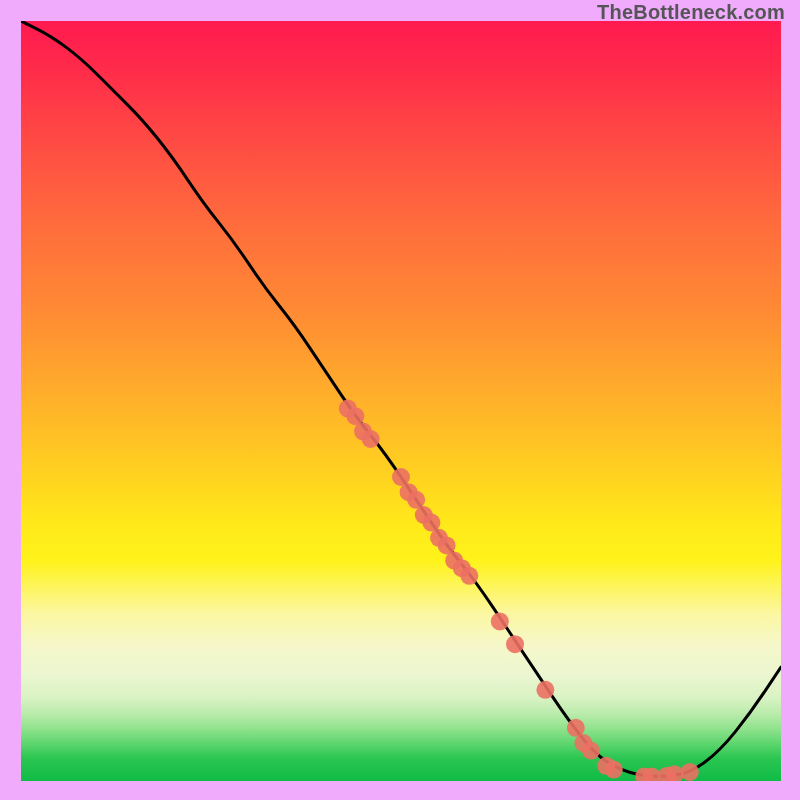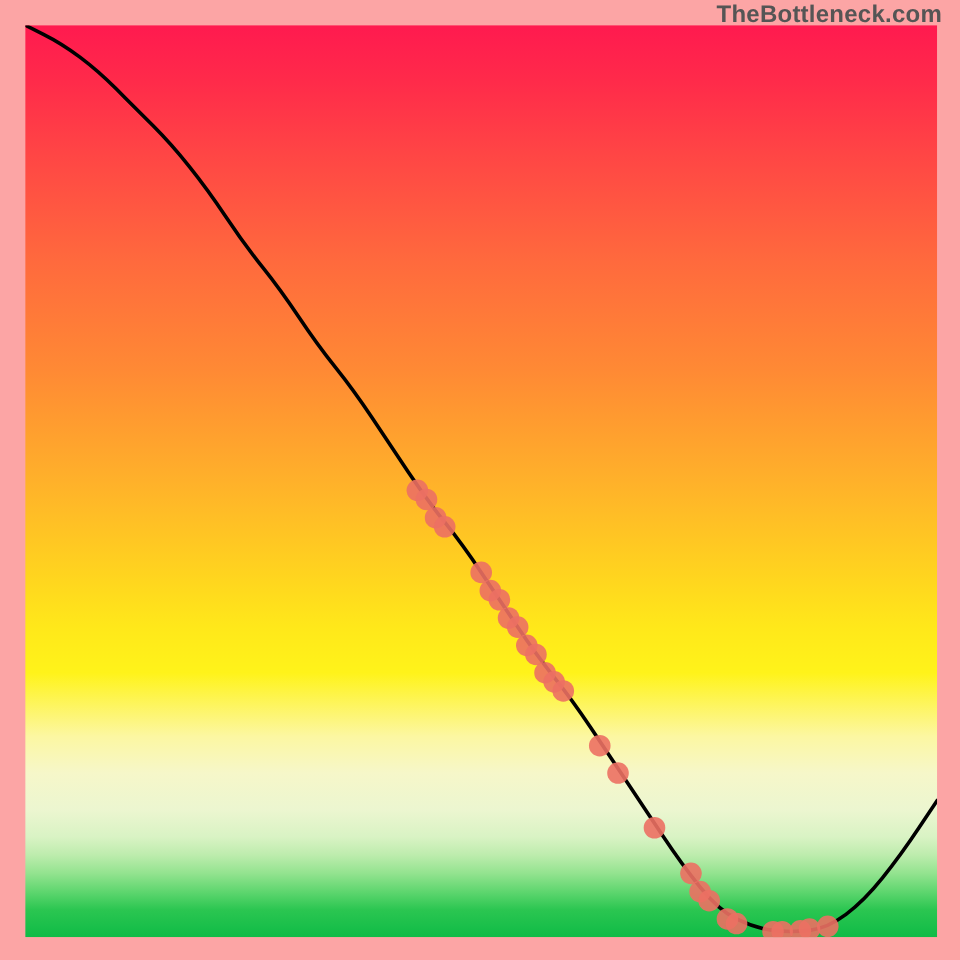--- a/index.html
+++ b/index.html
@@ -7,21 +7,21 @@
     padding: 0;
     width: 800px;
     height: 800px;
     overflow: hidden;
     font-family: Arial, Helvetica, sans-serif;
   }
   .stage {
     position: relative;
     width: 800px;
     height: 800px;
-    background: #fca5a5;
+    background: #f0abfc;
   }
   .plot-rect {
     position: absolute;
     left: 21px;
     top: 21px;
     width: 760px;
     height: 760px;
     overflow: hidden;
   }
   .gradient-bg {

